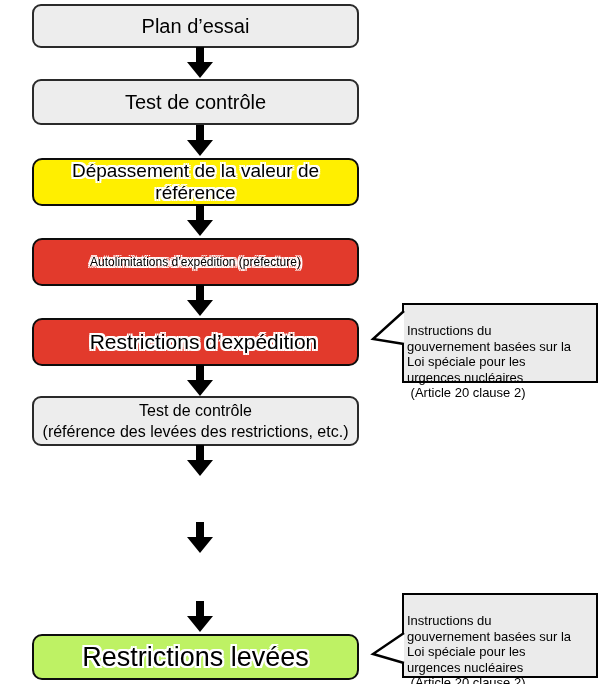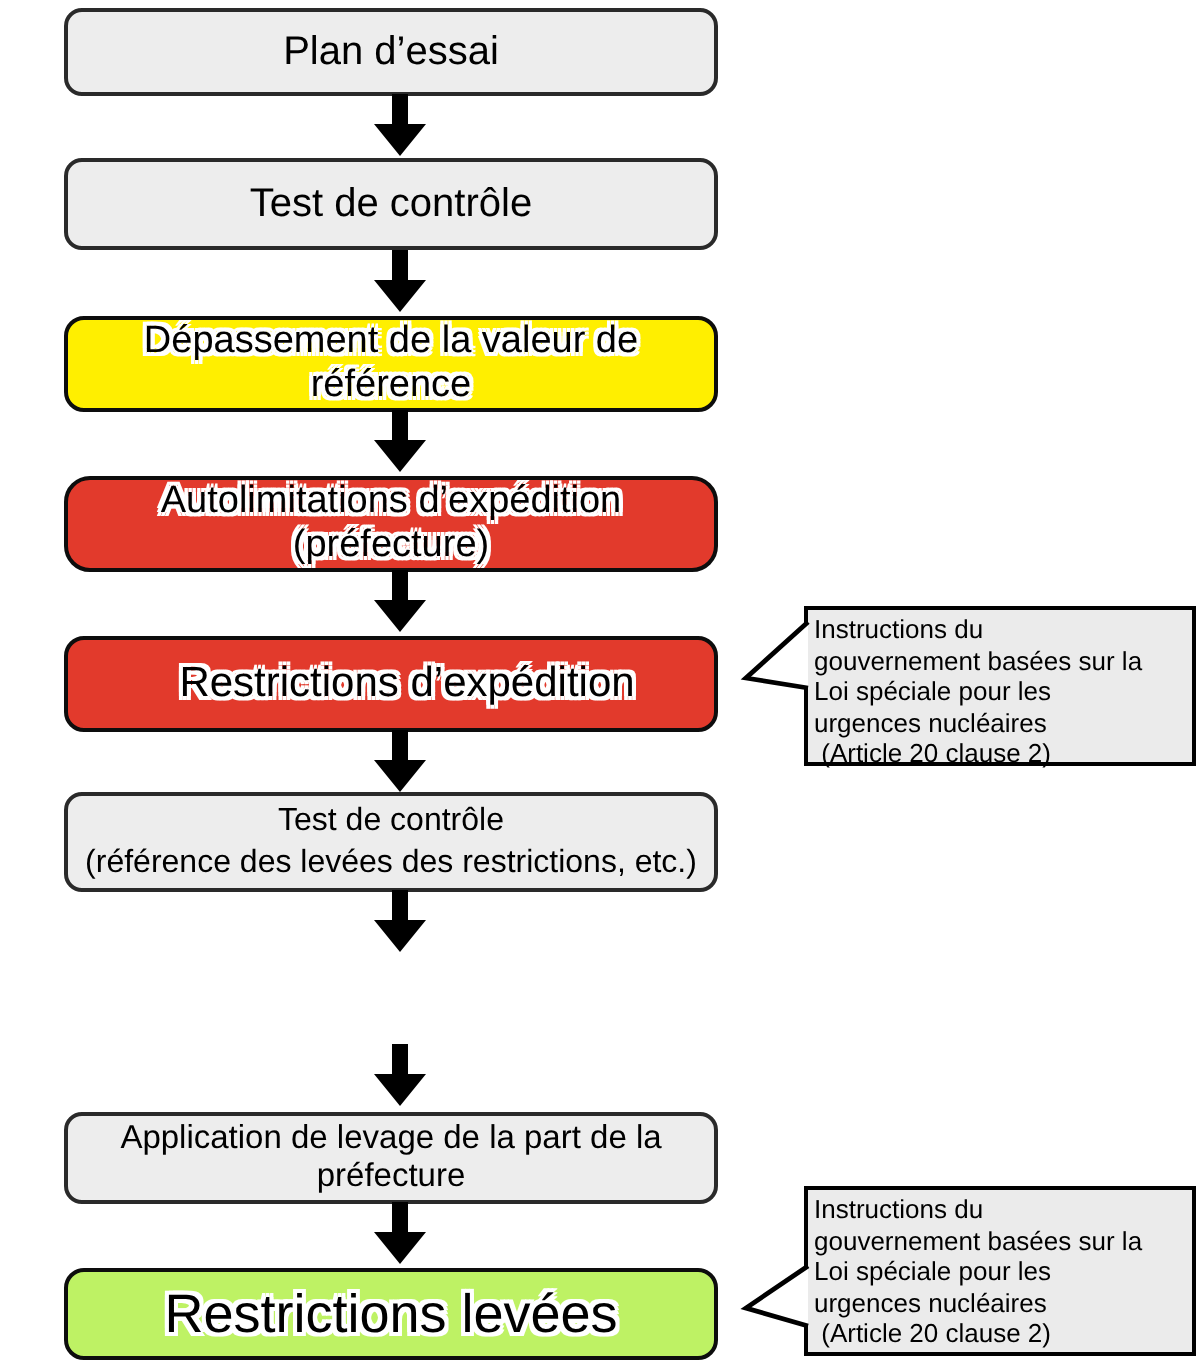--- a/index.html
+++ b/index.html
@@ -23,21 +23,21 @@
       -2px -2px 0 #fff, 2px -2px 0 #fff, -2px 2px 0 #fff, 2px 2px 0 #fff,
       -2px 0 0 #fff, 2px 0 0 #fff, 0 -2px 0 #fff, 0 2px 0 #fff;
   }
   .arrow{position:absolute;left:185px;width:30px;}
   .two-line{flex-direction:column;line-height:1.32;}
   .annotation{
     position:absolute;left:402px;width:196px;
     box-sizing:border-box;
     background:#ebebeb;border:2px solid #000;
     font-size:13px;line-height:15.6px;color:#000;
-    padding:2px 1px 2px 3px;
+    padding:18px 1px 2px 3px;
   }
   .annotation .ann-line{white-space:pre;}
   .callout{position:absolute;}
 </style>
 </head>
 <body>
 
 <div id="stage">
 
   <div class="node gray" style="top: 4px; height: 44px; font-size: 20px; background-color: rgb(237, 237, 237);">Plan d’essai</div>
@@ -54,21 +54,21 @@
     <polygon points="2,15 28,15 15,31" fill="#000"></polygon>
   </svg>
 
   <div class="node colored halo" style="top: 158px; height: 48px; font-size: 19px; background-color: rgb(255, 239, 0);">Dépassement de la valeur de référence</div>
 
   <svg class="arrow" style="top:205px;" width="30" height="32" viewBox="0 0 30 32">
     <rect x="11" y="0" width="8" height="17" fill="#000"></rect>
     <polygon points="2,15 28,15 15,31" fill="#000"></polygon>
   </svg>
 
-  <div class="node colored halo" style="top: 238px; height: 48px; font-size: 19px; background-color: rgb(226, 58, 44); border-radius: 13px;">Autolimitations d’expédition (préfecture)</div>
+  <div class="node colored halo" style="top: 238px; height: 48px; font-size: 12px; background-color: rgb(226, 58, 44);">Autolimitations d’expédition (préfecture)</div>
 
   <svg class="arrow" style="top:285px;" width="30" height="32" viewBox="0 0 30 32">
     <rect x="11" y="0" width="8" height="17" fill="#000"></rect>
     <polygon points="2,15 28,15 15,31" fill="#000"></polygon>
   </svg>
 
   <div class="node colored halo" style="top: 318px; height: 48px; font-size: 21px; background-color: rgb(226, 58, 44); padding-left: 16px;">Restrictions d’expédition</div>
 
   <svg class="arrow" style="top:365px;" width="30" height="32" viewBox="0 0 30 32">
     <rect x="11" y="0" width="8" height="17" fill="#000"></rect>
@@ -84,21 +84,20 @@
     <rect x="11" y="0" width="8" height="17" fill="#000"></rect>
     <polygon points="2,15 28,15 15,31" fill="#000"></polygon>
   </svg>
 
 
   <svg class="arrow" style="top:521px;" width="30" height="34" viewBox="0 0 30 32">
     <rect x="11" y="0" width="8" height="17" fill="#000"></rect>
     <polygon points="2,15 28,15 15,31" fill="#000"></polygon>
   </svg>
 
-  <div class="node gray" style="top: 556px; height: 46px; font-size: 16.5px; background-color: rgb(237, 237, 237);">Application de levage de la part de la préfecture</div>
 
   <svg class="arrow" style="top:601px;" width="30" height="32" viewBox="0 0 30 32">
     <rect x="11" y="0" width="8" height="17" fill="#000"></rect>
     <polygon points="2,15 28,15 15,31" fill="#000"></polygon>
   </svg>
 
   <div class="node colored halo" style="top: 634px; height: 46px; font-size: 27px; background-color: #bef264;">Restrictions levées</div>
 
   <div class="annotation" style="top: 303px; height: 80px; background-color: rgb(235, 235, 235);">
     <div class="ann-line">Instructions du</div>

